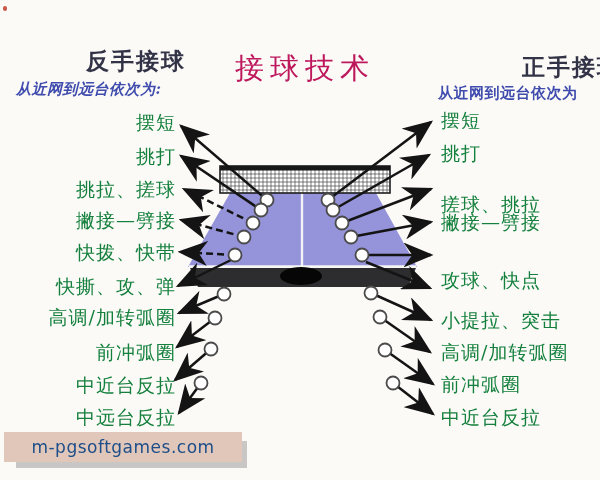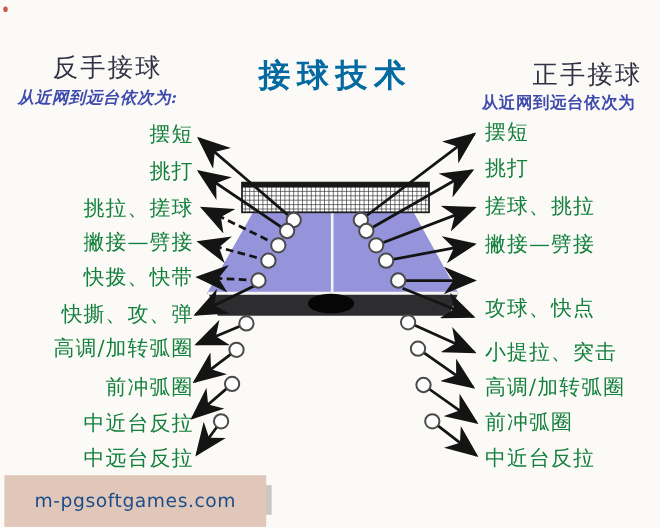--- a/index.html
+++ b/index.html
@@ -3,26 +3,26 @@
 <meta charset="utf-8">
 <style>
   html,body{margin:0;padding:0;}
   #canvas{
     position:relative;width:600px;height:480px;overflow:hidden;
     background:#fbfaf7;
     font-family:"DejaVu Sans",sans-serif;
   }
   .title{
     position:absolute;left:210px;top:49px;width:190px;text-align:center;
-    font-size:29px;font-weight:bold;letter-spacing:6px;color:#0369a1;
+    font-size:29px;font-weight:normal;letter-spacing:6px;color:#be185d;
     font-family:"DejaVu Serif",serif;white-space:nowrap;
   }
   .side-header{
-    position:absolute;font-size:23px;font-weight:normal;letter-spacing:2px;
-    color:#333347;font-family:"DejaVu Serif",serif;white-space:nowrap;
+    position:absolute;font-size:23px;font-weight:bold;letter-spacing:2px;
+    color:#333347;font-family:"DejaVu Serif",serif;white-space:nowrap;margin-left:38px;
   }
   .side-header.left{left:48px;top:46px;}
   .side-header.right{left:484px;top:52px;}
   .sub-header{
     position:absolute;font-size:15px;font-weight:bold;color:#3f4cae;
     font-family:"DejaVu Serif",serif;white-space:nowrap;letter-spacing:0.5px;
   }
   .sub-header.left{left:16px;top:80px;font-style:italic;}
   .sub-header.right{left:438px;top:84px;}
   .tech-label{
@@ -30,21 +30,21 @@
     font-family:"DejaVu Serif",serif;white-space:nowrap;line-height:24px;
   }
   .tech-label.left{right:424px;text-align:right;}
   .tech-label.right{left:441px;text-align:left;}
   svg{position:absolute;left:0;top:0;}
   .wm-shadow{
     position:absolute;left:16px;top:441px;width:231px;height:27px;
     background:#c9c7c5;
   }
   .wm-band{
-    position:absolute;left:4px;top:432px;width:238px;height:47px;
+    position:absolute;left:4px;top:432px;width:238px;height:30px;
     background:#e0c7ba;display:flex;align-items:center;justify-content:center;
   }
   .wm-text{
     font-size:17px;color:#1d4e89;letter-spacing:0.5px;
   }
   .red-dot{
     position:absolute;left:3px;top:6px;width:4px;height:5px;
     background:#c0392b;border-radius:2px;opacity:.85;
   }
 </style>
@@ -169,21 +169,21 @@
   <div class="tech-label left" style="top:208px">撇接—劈接</div>
   <div class="tech-label left" style="top:240px">快拨、快带</div>
   <div class="tech-label left" style="top:274px">快撕、攻、弹</div>
   <div class="tech-label left" style="top:305px">高调/加转弧圈</div>
   <div class="tech-label left" style="top:340px">前冲弧圈</div>
   <div class="tech-label left" style="top:373px">中近台反拉</div>
   <div class="tech-label left" style="top:405px">中远台反拉</div>
 
   <div class="tech-label right" style="top:108px">摆短</div>
   <div class="tech-label right" style="top:141px">挑打</div>
-  <div class="tech-label right" style="top:176px">搓球、挑拉</div>
+  <div class="tech-label right" style="top:192px">搓球、挑拉</div>
   <div class="tech-label right" style="top:210px">撇接—劈接</div>
   <div class="tech-label right" style="top:268px">攻球、快点</div>
   <div class="tech-label right" style="top:308px">小提拉、突击</div>
   <div class="tech-label right" style="top:340px">高调/加转弧圈</div>
   <div class="tech-label right" style="top:372px">前冲弧圈</div>
   <div class="tech-label right" style="top:405px">中近台反拉</div>
 
   <div class="wm-shadow"></div>
   <div class="wm-band">
     <span class="wm-text">m-pgsoftgames.com</span>

